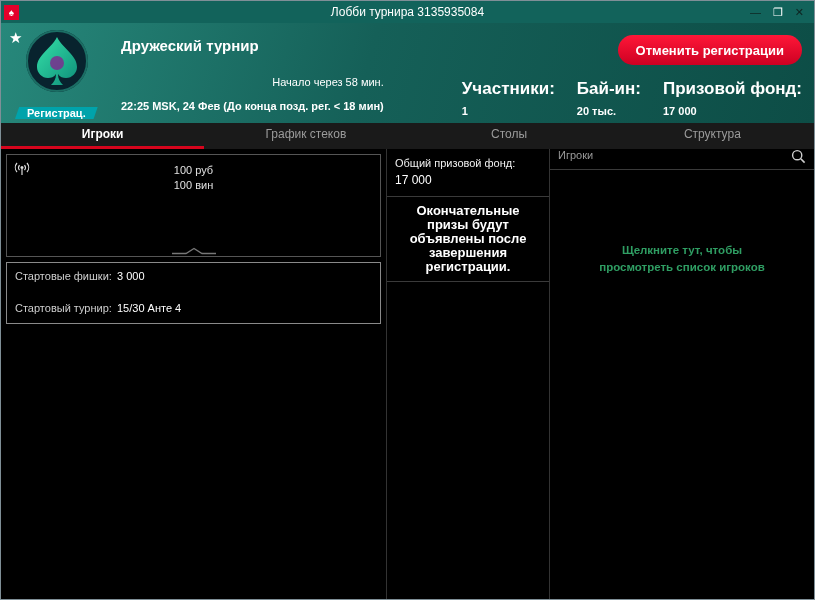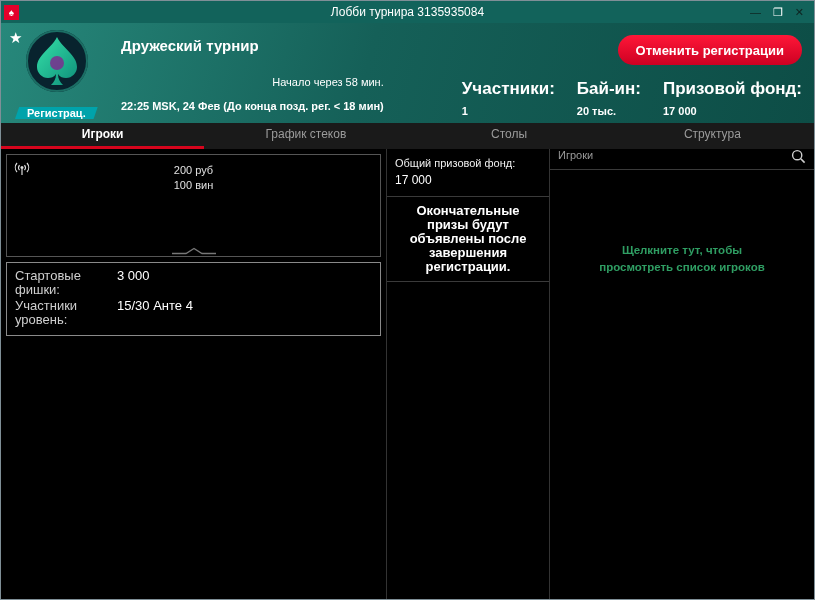--- a/index.html
+++ b/index.html
@@ -40,21 +40,21 @@
   .content{flex:1;display:flex;background:#000;min-height:0;}
   .col-left{width:385px;flex:0 0 auto;padding:5px;}
   .col-mid{width:164px;flex:0 0 auto;border-left:1px solid #333;border-right:1px solid #333;color:#fff;}
   .col-right{flex:1;min-width:0;display:flex;flex-direction:column;}
 
   .sat-box{border:1px solid #555;height:103px;position:relative;text-align:center;padding-top:8px;}
   .sat-icon{position:absolute;left:6px;top:6px;}
   .sat-line{font-size:11px;color:#e0e0e0;line-height:15px;}
   .collapse{position:absolute;left:50%;transform:translateX(-50%);bottom:1px;cursor:pointer;line-height:0;}
 
-  .start-box{border:1px solid #8a8a8a;margin-top:5px;padding:6px 8px 8px;display:grid;grid-template-columns:102px 1fr;row-gap:2px;font-size:13px;line-height:14px;}
+  .start-box{border:1px solid #8a8a8a;margin-top:5px;padding:6px 8px 8px;display:grid;grid-template-columns:102px 1fr;row-gap:18px;font-size:11px;line-height:14px;}
   .start-box .lbl{color:#cfcfcf;}
   .start-box .val{color:#fff;}
 
   .prize-head{padding:8px 8px 9px;}
   .prize-lbl{font-size:11px;color:#f0f0f0;}
   .prize-val{font-size:12px;color:#fff;margin-top:4px;}
   .prize-note{border-top:1px solid #3a3a3a;border-bottom:1px solid #3a3a3a;padding:7px 10px;text-align:center;font-size:13px;font-weight:bold;line-height:14px;color:#fff;}
 
   .search-bar{height:21px;border-bottom:1px solid #3a3a3a;display:flex;align-items:flex-start;padding:0 8px;flex:0 0 auto;}
   .search-input{flex:1;background:transparent;border:none;outline:none;color:#ccc;font-size:11px;font-family:inherit;}
@@ -138,33 +138,33 @@
             <g stroke="#ddd" fill="none" stroke-width="1.2">
               <path d="M4 2 a7 7 0 0 0 0 9"></path>
               <path d="M14 2 a7 7 0 0 1 0 9"></path>
               <path d="M6.5 4 a4 4 0 0 0 0 5"></path>
               <path d="M11.5 4 a4 4 0 0 1 0 5"></path>
             </g>
             <circle cx="9" cy="6.5" r="1.5" fill="#ddd"></circle>
             <path d="M9 8 v6" stroke="#ddd" stroke-width="1.2"></path>
           </svg>
         </span>
-        <div class="sat-line">200 руб</div>
+        <div class="sat-line">100 руб</div>
         <div class="sat-line">100 вин</div>
         <span class="collapse">
           <svg width="46" height="8" viewBox="0 0 46 8">
             <path d="M1 6.5 H15 L23 1.5 L31 6.5 H45" stroke="#777" fill="none" stroke-width="1.4"></path>
           </svg>
         </span>
       </div>
 
       <div class="start-box">
         <div class="lbl">Стартовые фишки:</div>
         <div class="val">3 000</div>
-        <div class="lbl">Участники уровень:</div>
+        <div class="lbl">Стартовый турнир:</div>
         <div class="val">15/30 Анте 4</div>
       </div>
     </div>
 
     <div class="col-mid">
       <div class="prize-head">
         <div class="prize-lbl">Общий призовой фонд:</div>
         <div class="prize-val">17 000</div>
       </div>
       <div class="prize-note">Окончательные призы будут объявлены после завершения регистрации.</div>

